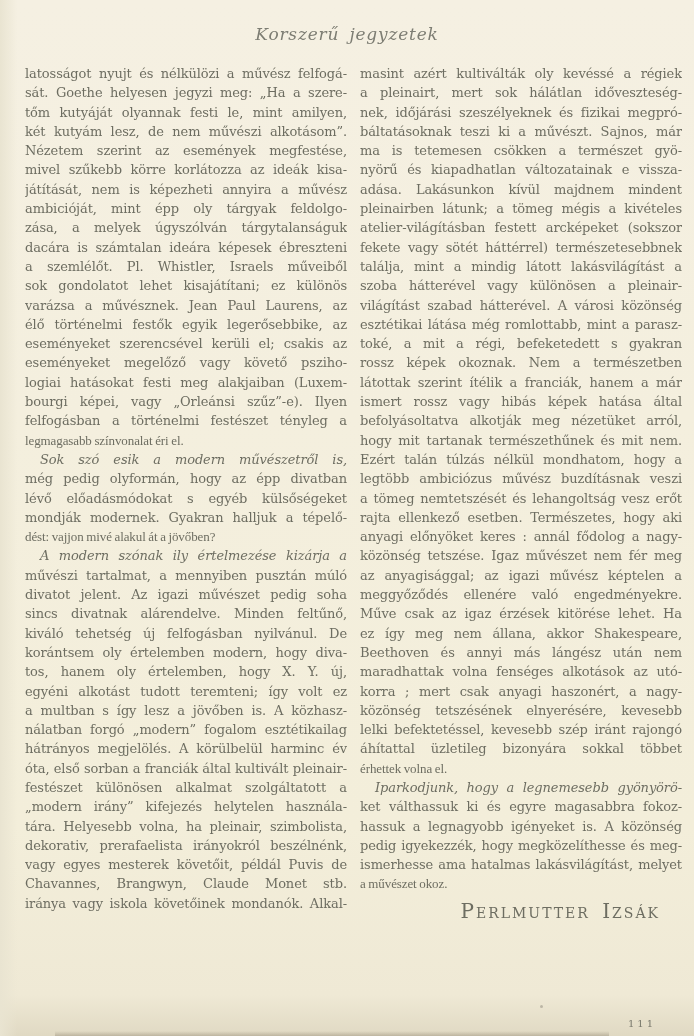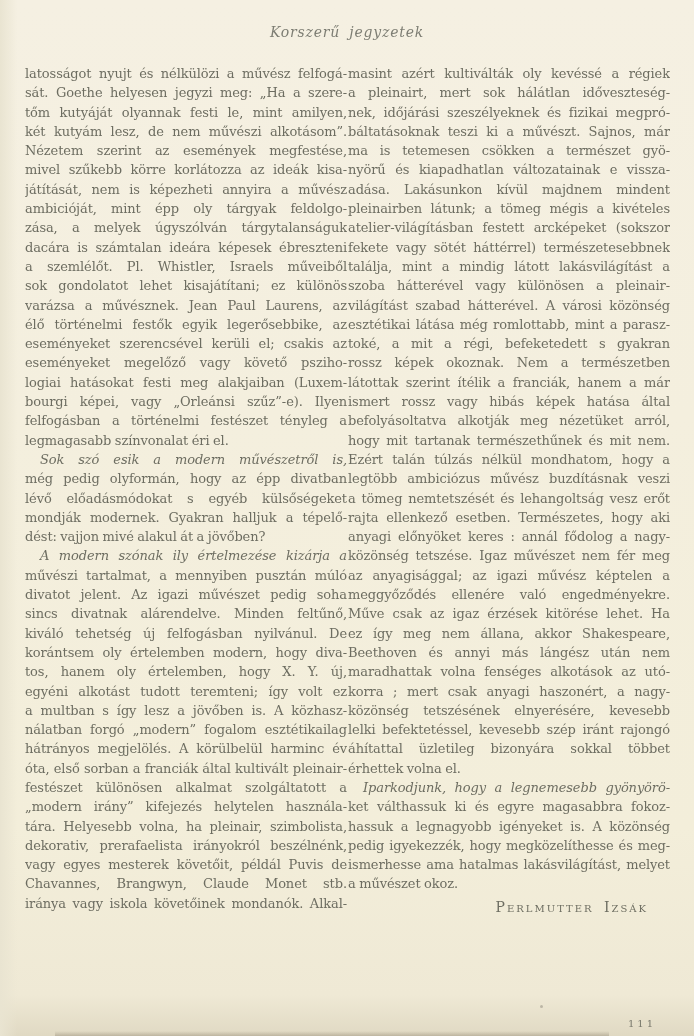--- a/index.html
+++ b/index.html
@@ -22,61 +22,62 @@
       linear-gradient(90deg, #e9e4d1 0%, rgba(243,238,221,0) 2.5%),
       linear-gradient(180deg, #f5f0e2 0%, #f3eeda 80%, #efe9d5 96%, #e0d9c3 100%);
   }
   .running-head {
     position: absolute;
     top: 24px;
     left: 0;
     right: 0;
     text-align: center;
     font-style: italic;
-    font-size: 14px;
+    font-size: 17px;
     letter-spacing: 0.8px;
     word-spacing: 4px;
     color: #7d7d73;
   }
   .columns {
     position: absolute;
     top: 64px;
     left: 25px;
     display: flex;
-    gap: 1px;
+    gap: 13px;
   }
   .column {
     width: 322px;
   }
   .line {
     height: 19.3px;
     line-height: 19.3px;
     font-size: 13px;
     letter-spacing: -0.1px;
     word-spacing: -0.5px;
     text-align: justify;
     text-align-last: justify;
     text-justify: inter-word;
     overflow: hidden;
     white-space: nowrap; 
     white-space: normal;
   }
   .line.flush {
     text-align-last: left;
+    font-family: Liberation Serif, serif;
   }
   .line.indent {
     text-indent: 15px;
     font-style: italic;
   }
   .signature {
     margin-top: 5px;
     padding-right: 22px;
     text-align: right;
     font-variant: small-caps;
-    font-size: 14px;
+    font-size: 20px;
     letter-spacing: 2px;
     word-spacing: 4px;
     color: #6d6d61;
   }
   .page-number {
     position: absolute;
     right: 38px;
     bottom: 7px;
     font-size: 10px;
     letter-spacing: 3px;

